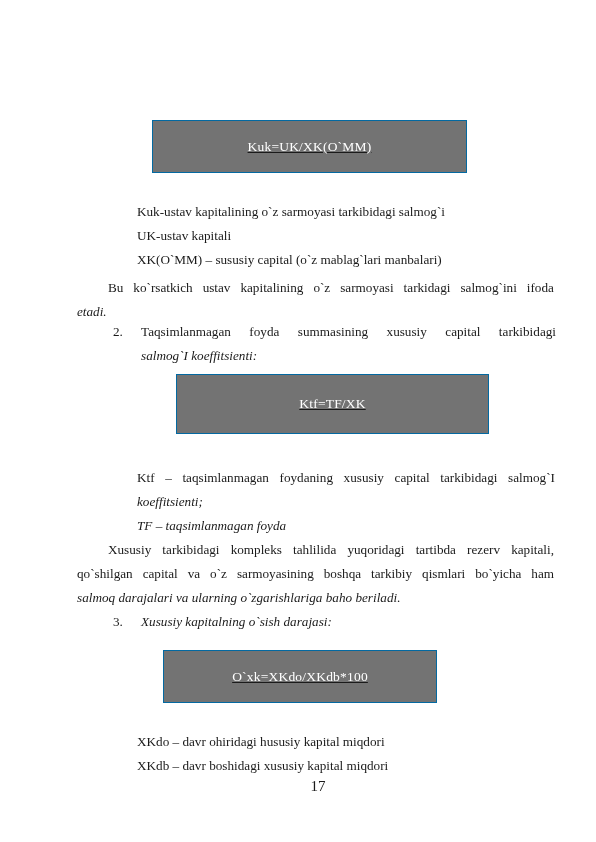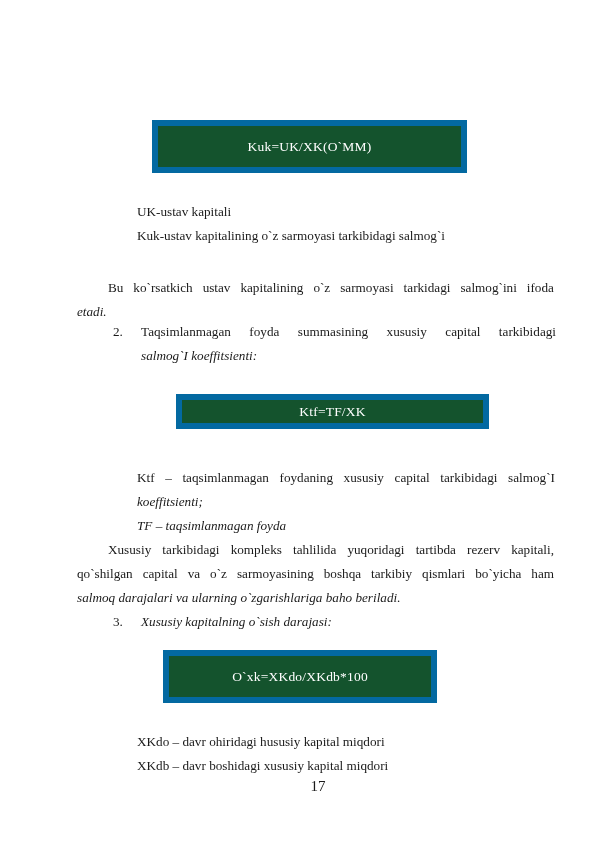--- a/index.html
+++ b/index.html
@@ -17,36 +17,37 @@
   }
   .page {
     position: absolute;
     left: 0; top: 0;
     width: 596px;
     height: 842px;
   }
   
   .formula-box {
     position: absolute;
-    background: #14532d;
-    border: 6px solid #0369a1;
+    background: #737373;
+    border: 1px solid #0369a1;
     box-sizing: border-box;
     display: flex;
     align-items: center;
     justify-content: center;
+    text-decoration: underline;
   }
   .formula-box .formula-text {
     color: #ffffff;
     font-size: 13.5px;
     letter-spacing: 0.2px;
     font-family: "Liberation Serif", "DejaVu Serif", serif;
     white-space: nowrap;
   }
   #box-1 { left: 152px; top: 120px; width: 315px; height: 53px; }
-  #box-2 { left: 176px; top: 394px; width: 313px; height: 35px; }
+  #box-2 { left: 176px; top: 374px; width: 313px; height: 60px; }
   #box-3 { left: 163px; top: 650px; width: 274px; height: 53px; }
 
   
   .txt {
     position: absolute;
     font-size: 13.2px;
     line-height: 24px;
   }
   .indent-block {
     left: 137px;
@@ -100,22 +101,23 @@
 </head>
 <body>
 
 <div class="page">
 
   <div class="formula-box" id="box-1">
     <span class="formula-text">Kuk=UK/XK(O`MM)</span>
   </div>
 
   <div class="txt indent-block" style="top:200px;">
+    <div>Kuk-ustav kapitalining o`z sarmoyasi tarkibidagi salmog`i</div>
     <div>UK-ustav kapitali</div>
-    <div>Kuk-ustav kapitalining o`z sarmoyasi tarkibidagi salmog`i</div>
+    <div>XK(O`MM) – sususiy capital (o`z mablag`lari manbalari)</div>
   </div>
 
   <div class="txt body-block" style="top:276px;">
     <div class="jline">
       <span style="padding-left:31px;">Bu</span>
       <span>ko`rsatkich</span>
       <span>ustav</span>
       <span>kapitalining</span>
       <span>o`z</span>
       <span>sarmoyasi</span>

